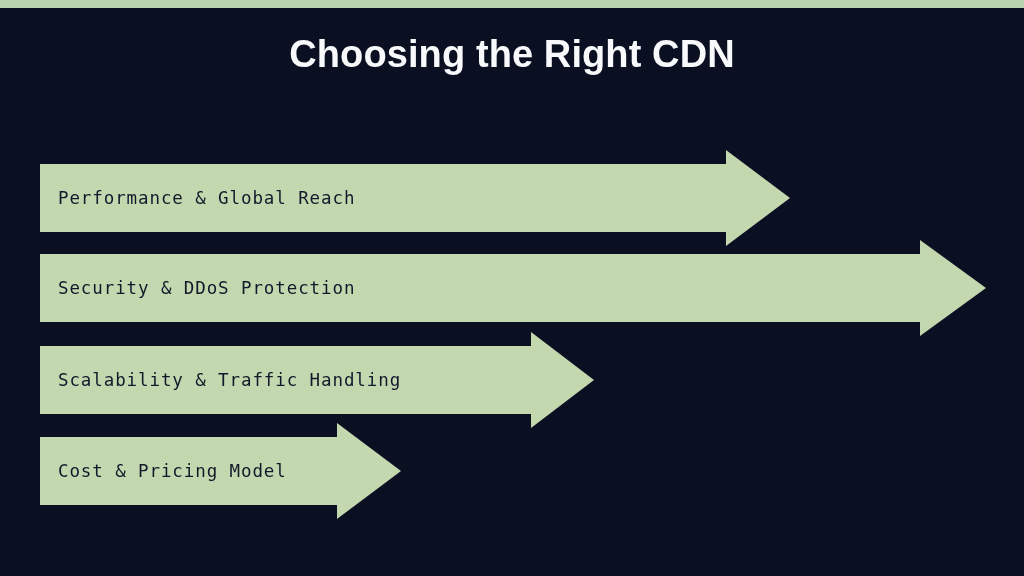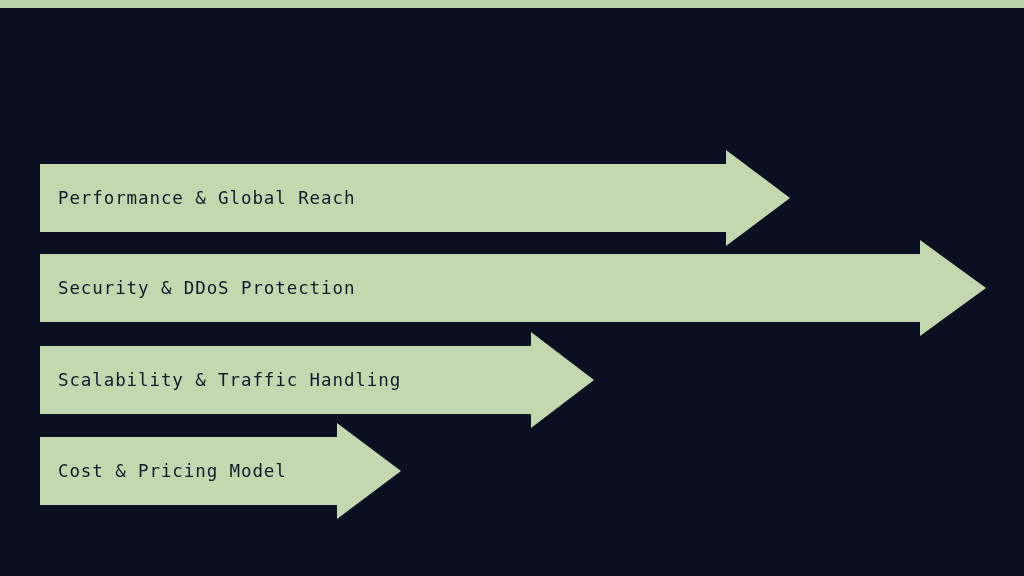--- a/index.html
+++ b/index.html
@@ -77,20 +77,21 @@
     pointer-events: none;
   }
 </style>
 </head>
 <body>
 
 <div id="slide">
 
   <div id="top-accent-bar"></div>
 
+  <div id="slide-title">Choosing the Right CDN</div>
 
   <div id="arrow-list">
       <div class="arrow-row" style="top: 164px; width: 750px; height: 68px;">
         <svg class="arrow-shape" viewBox="0 0 750 96" width="750" height="96" preserveAspectRatio="none" style="top: -14px; height: 96px;">
           <polygon points="0,14 686,14 686,0 750,48 686,96 686,82 0,82" fill="#c4d8b0"></polygon>
         </svg>
         <div class="arrow-label" style="color: rgb(16, 26, 43);">Performance &amp; Global Reach</div>
       </div>
       <div class="arrow-row" style="top: 346px; width: 554px; height: 68px;">
         <svg class="arrow-shape" viewBox="0 0 554 96" width="554" height="96" preserveAspectRatio="none" style="top: -14px; height: 96px;">

